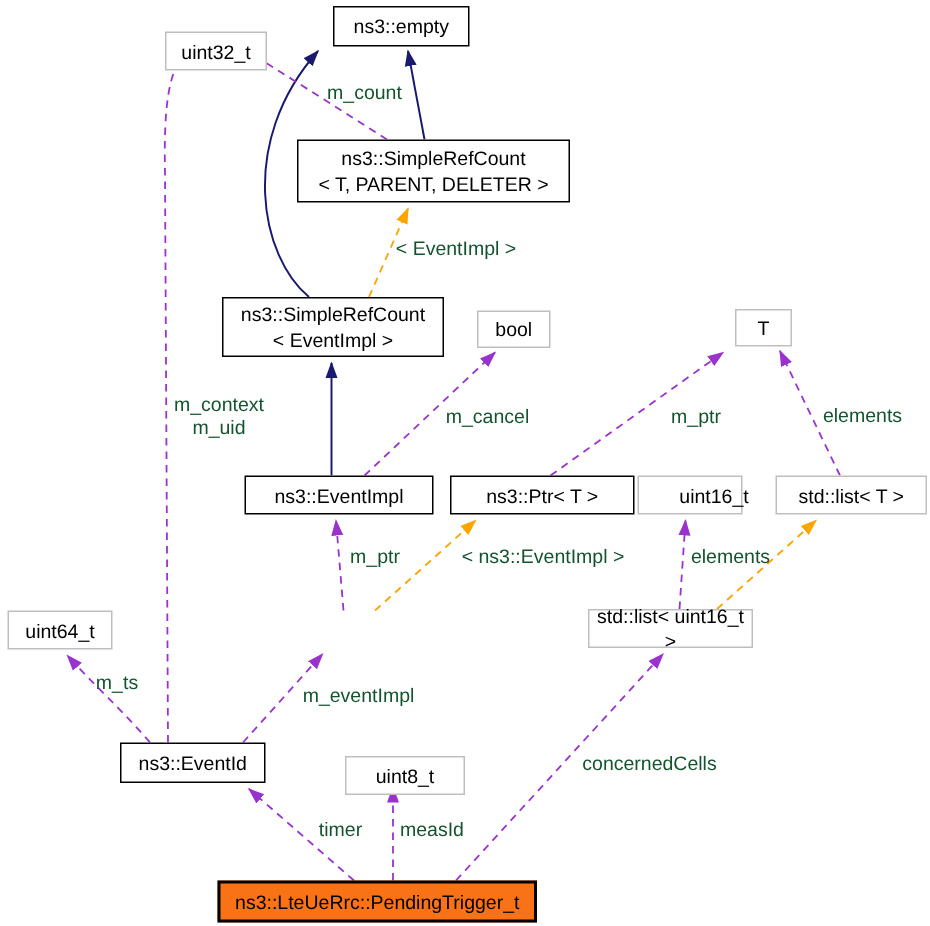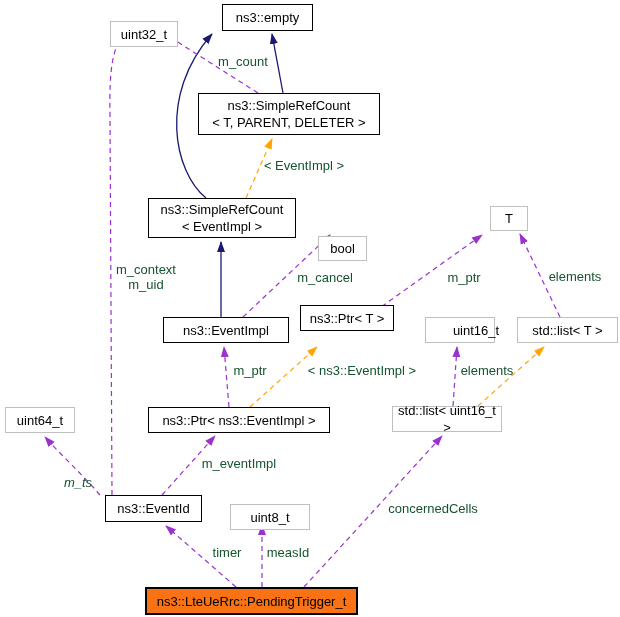--- a/index.html
+++ b/index.html
@@ -95,42 +95,41 @@
     <path d="M250,407 L317,347" fill="none" stroke="#ffa500" stroke-width="1.2" stroke-dasharray="5,4" marker-end="url(#arrow-orange)"></path>
     <path d="M478,406 L544,347" fill="none" stroke="#ffa500" stroke-width="1.2" stroke-dasharray="5,4" marker-end="url(#arrow-orange)"></path>
   </svg>
 
   <div class="node external" style="left:110px; top:21px;  width:68px;  height:26px;">uint32_t</div>
   <div class="node" style="left:222px; top:4px;  width:91px;  height:27px;">ns3::empty</div>
   <div class="node" style="left:198px; top:93px; width:182px; height:42px;">ns3::SimpleRefCount
 &lt; T, PARENT, DELETER &gt;</div>
   <div class="node" style="left:148px; top:198px;width:148px; height:40px;">ns3::SimpleRefCount
 &lt; EventImpl &gt;</div>
-  <div class="node external" style="left:318px; top:207px;width:49px;  height:25px;margin-top:29px;">bool</div>
+  <div class="node external" style="left:318px; top:207px;width:49px;  height:25px;">bool</div>
   <div class="node external" style="left:490px; top:206px;width:38px;  height:25px;">T</div>
   <div class="node" style="left:163px; top:317px;width:126px; height:26px;">ns3::EventImpl</div>
-  <div class="node" style="left:300px; top:305px;width:94px; height:26px;">ns3::Ptr&lt; T &gt;</div>
+  <div class="node" style="left:300px; top:317px;width:123px; height:26px;">ns3::Ptr&lt; T &gt;</div>
   <div class="node external" style="left:425px; top:317px;width:70px;  height:26px;padding-left:32px;">uint16_t</div>
   <div class="node external" style="left:517px; top:317px;width:101px; height:26px;">std::list&lt; T &gt;</div>
   <div class="node external" style="left:5px;   top:407px;width:70px;  height:26px;">uint64_t</div>
-  <div class="node" style="left:148px; top:407px;width:182px; height:26px;">ns3::Ptr&lt; ns3::EventImpl &gt;</div>
   <div class="node external" style="left:392px; top:406px;width:110px; height:26px;">std::list&lt; uint16_t &gt;</div>
-  <div class="node" style="left:105px;  top:495px;width:97px;  height:27px;">ns3::EventId</div>
+  <div class="node" style="left:80px;  top:495px;width:97px;  height:27px;">ns3::EventId</div>
   <div class="node external" style="left:230px; top:504px;width:80px;  height:26px;">uint8_t</div>
   <div class="node current" style="left:145px; top:587px;width:213px; height:28px;">ns3::LteUeRrc::PendingTrigger_t</div>
 
   <span class="edge-label" style="left:243px; top:55px;">m_count</span>
   <span class="edge-label" style="left:146px; top:263px;">m_context
 m_uid</span>
   <span class="edge-label" style="left:304px; top:159px;">&lt; EventImpl &gt;</span>
   <span class="edge-label" style="left:325px; top:271px;">m_cancel</span>
   <span class="edge-label" style="left:464px; top:271px;">m_ptr</span>
   <span class="edge-label" style="left:575px; top:270px;">elements</span>
   <span class="edge-label" style="left:250px; top:364px;">m_ptr</span>
   <span class="edge-label" style="left:362px; top:364px;">&lt; ns3::EventImpl &gt;</span>
   <span class="edge-label" style="left:487px; top:364px;">elements</span>
-  <span class="edge-label" style="left:78px;  top:476px;font-style:italic;">m_ts</span>
+  <span class="edge-label" style="left:78px;  top:448px;">m_ts</span>
   <span class="edge-label" style="left:239px; top:457px;">m_eventImpl</span>
   <span class="edge-label" style="left:227px; top:546px;">timer</span>
   <span class="edge-label" style="left:288px; top:546px;">measId</span>
   <span class="edge-label" style="left:433px; top:502px;">concernedCells</span>
 
 </div>
 
 </body></html>

